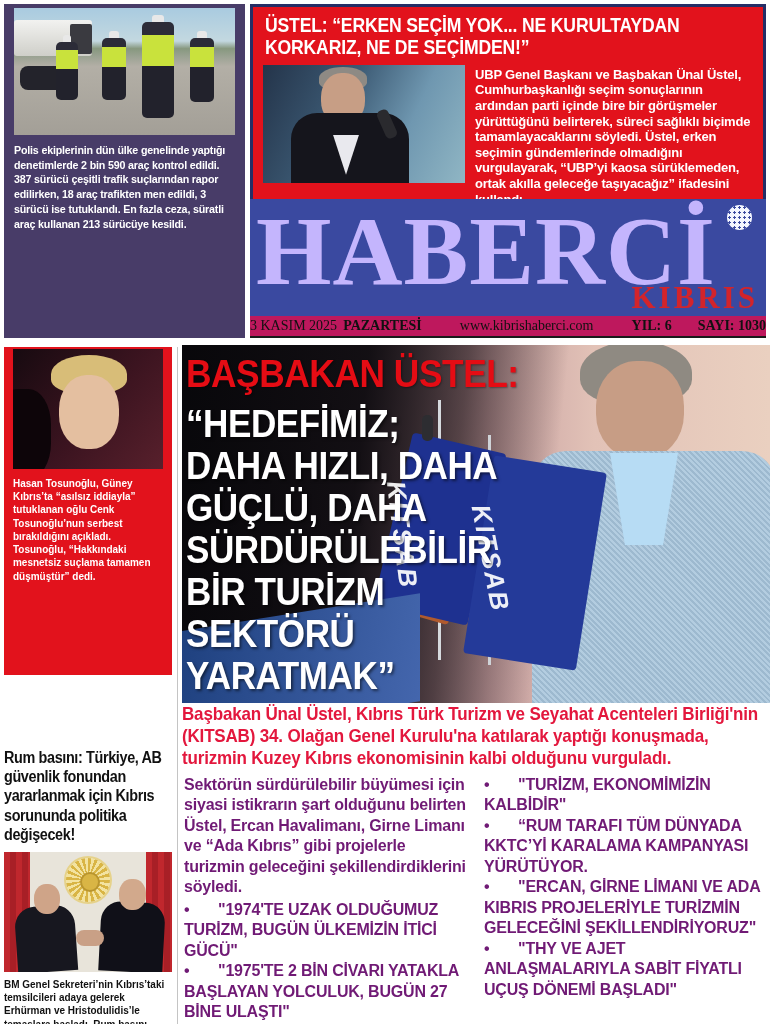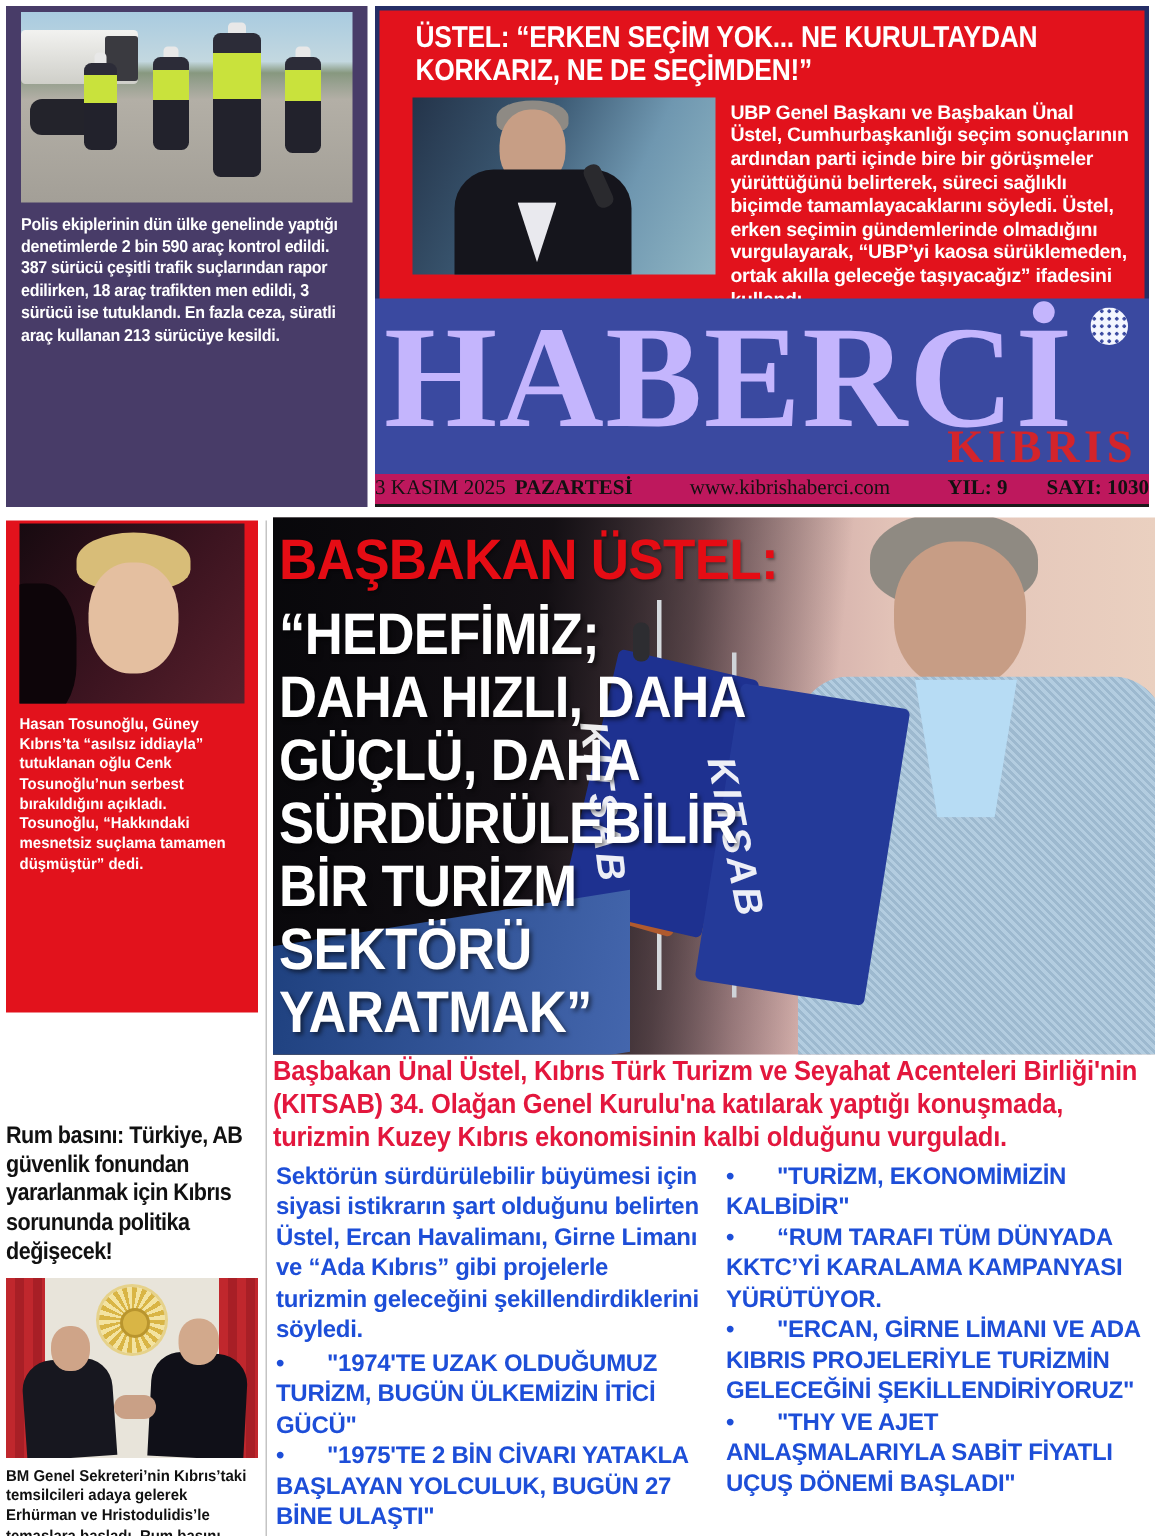--- a/index.html
+++ b/index.html
@@ -23,21 +23,21 @@
   .officer{position:absolute;border-radius:5px;
     background:linear-gradient(#2c2c38 0%,#2c2c38 14%,#c9e23c 14%,#c9e23c 46%,#22222c 46%,#22222c 100%);}
   .officer::before{content:"";position:absolute;left:30%;top:-7px;width:40%;height:7px;background:#e8e8e8;border-radius:3px 3px 0 0;}
   #off1{left:42px;top:34px;width:22px;height:58px;}
   #off2{left:88px;top:30px;width:24px;height:62px;}
   #off3{left:128px;top:14px;width:32px;height:96px;}
   #off4{left:176px;top:30px;width:24px;height:64px;}
   #box-traffic .bd{padding:8px 10px;font-size:11.5px;font-weight:600;line-height:1.28;letter-spacing:-0.2px;}
 
   
-  #box-erken{left:250px;top:4px;width:516px;height:210px;background:#e2121c;border:3px solid #252e66;box-sizing:border-box;color:#fff;padding-left:12px;}
+  #box-erken{left:250px;top:4px;width:516px;height:210px;background:#e2121c;border:3px solid #252e66;box-sizing:border-box;color:#fff;}
   #box-erken .hl{padding:7px 12px 4px;font-size:20px;font-weight:700;line-height:1.12;letter-spacing:-0.2px;}
   .erken-row{display:flex;gap:10px;padding:2px 10px 8px;}
   .erken-photo{position:relative;width:202px;height:118px;flex:0 0 auto;overflow:hidden;
     background:linear-gradient(115deg,#24344a 0%,#3c5a74 38%,#6f97b0 68%,#90b6c4 100%);}
   .erken-suit{position:absolute;left:28px;bottom:-4px;width:118px;height:74px;background:#15151c;border-radius:26px 26px 0 0;}
   .erken-shirt{position:absolute;left:70px;bottom:8px;width:26px;height:40px;background:#e9e9ee;clip-path:polygon(0 0,100% 0,50% 100%);}
   .erken-head{position:absolute;left:58px;top:8px;width:44px;height:52px;background:#c79e85;border-radius:46%;}
   .erken-hair{position:absolute;left:56px;top:2px;width:48px;height:22px;background:#8e8a84;border-radius:50% 50% 30% 30%;}
   .erken-mic{position:absolute;left:118px;top:44px;width:12px;height:30px;background:#2a2a2e;border-radius:5px;transform:rotate(-24deg);}
   .erken-txt{font-size:13px;font-weight:600;line-height:1.2;letter-spacing:-0.2px;padding-top:2px;}
@@ -105,21 +105,21 @@
     font-weight:700;font-style:italic;font-size:26px;letter-spacing:2px;transform:rotate(70deg);transform-origin:0 0;white-space:nowrap;}
   .mp-mic{position:absolute;left:240px;top:70px;width:11px;height:26px;background:#2d2d31;border-radius:5px;}
   .mp-podium{position:absolute;left:-12px;bottom:-18px;width:250px;height:108px;transform:skewY(-9deg);
     background:linear-gradient(100deg,#1d3f7d,#4466ad);}
   .kicker{position:absolute;left:4px;top:8px;font-size:38px;font-weight:700;color:#e50c14;
     letter-spacing:-0.5px;text-shadow:1px 1px 2px rgba(0,0,0,0.35);}
   .headline{position:absolute;left:4px;top:58px;font-size:39px;font-weight:700;color:#fff;
     line-height:1.075;letter-spacing:-0.5px;white-space:pre-line;text-shadow:2px 2px 3px rgba(0,0,0,0.5);}
   .subhead{position:absolute;left:0;top:358px;font-size:18.5px;font-weight:700;color:#e3173d;line-height:1.18;letter-spacing:-0.2px;}
   .bodycols{position:absolute;left:2px;top:430px;width:586px;display:flex;gap:14px;}
-  .col{width:286px;font-size:16px;font-weight:700;color:#1d4ed8;line-height:1.28;letter-spacing:-0.2px;}
+  .col{width:286px;font-size:16px;font-weight:700;color:#701a75;line-height:1.28;letter-spacing:-0.2px;}
   .col p{margin:0 0 2px;}
   .col ul{list-style:none;margin:0;padding:0;}
   .col li{margin:0;}
   .col li .bmark{display:inline-block;width:34px;}
 </style>
 </head>
 <body>
 
 <div class="abs" id="box-traffic">
   <div class="traffic-photo">
@@ -157,21 +157,21 @@
   <div class="globe"></div>
   <div class="mast-kibris">KIBRIS</div>
 </div>
 <div class="abs" id="datestrip">
   <span class="grp">
     <span>3 KASIM 2025</span>
     <span class="b">PAZARTESİ</span>
   </span>
   <span>www.kibrishaberci.com</span>
   <span class="right">
-    <span>YIL: 9</span>
+    <span>YIL: 6</span>
     <span>SAYI: 1030</span>
   </span>
 </div>
 
 <div class="abs" id="box-cenk">
   <div class="cenk-photo">
     <div class="cenk-shadow"></div>
     <div class="cenk-hair"></div>
     <div class="cenk-face"></div>
   </div>

